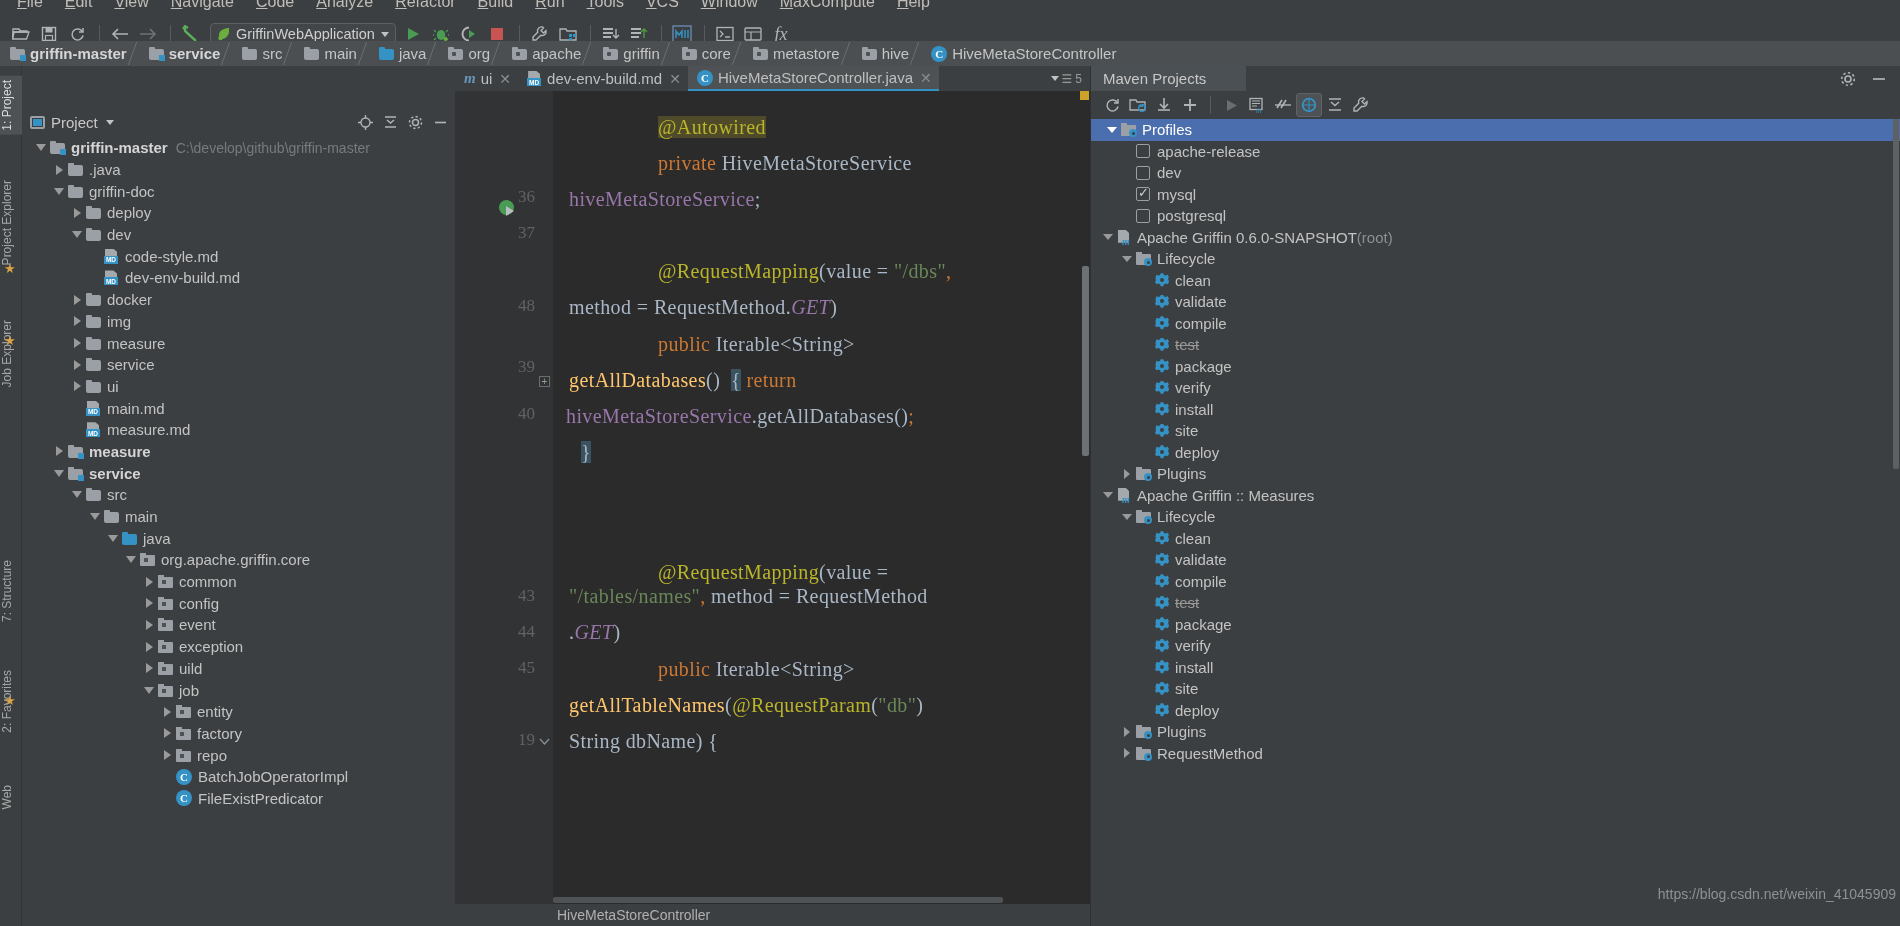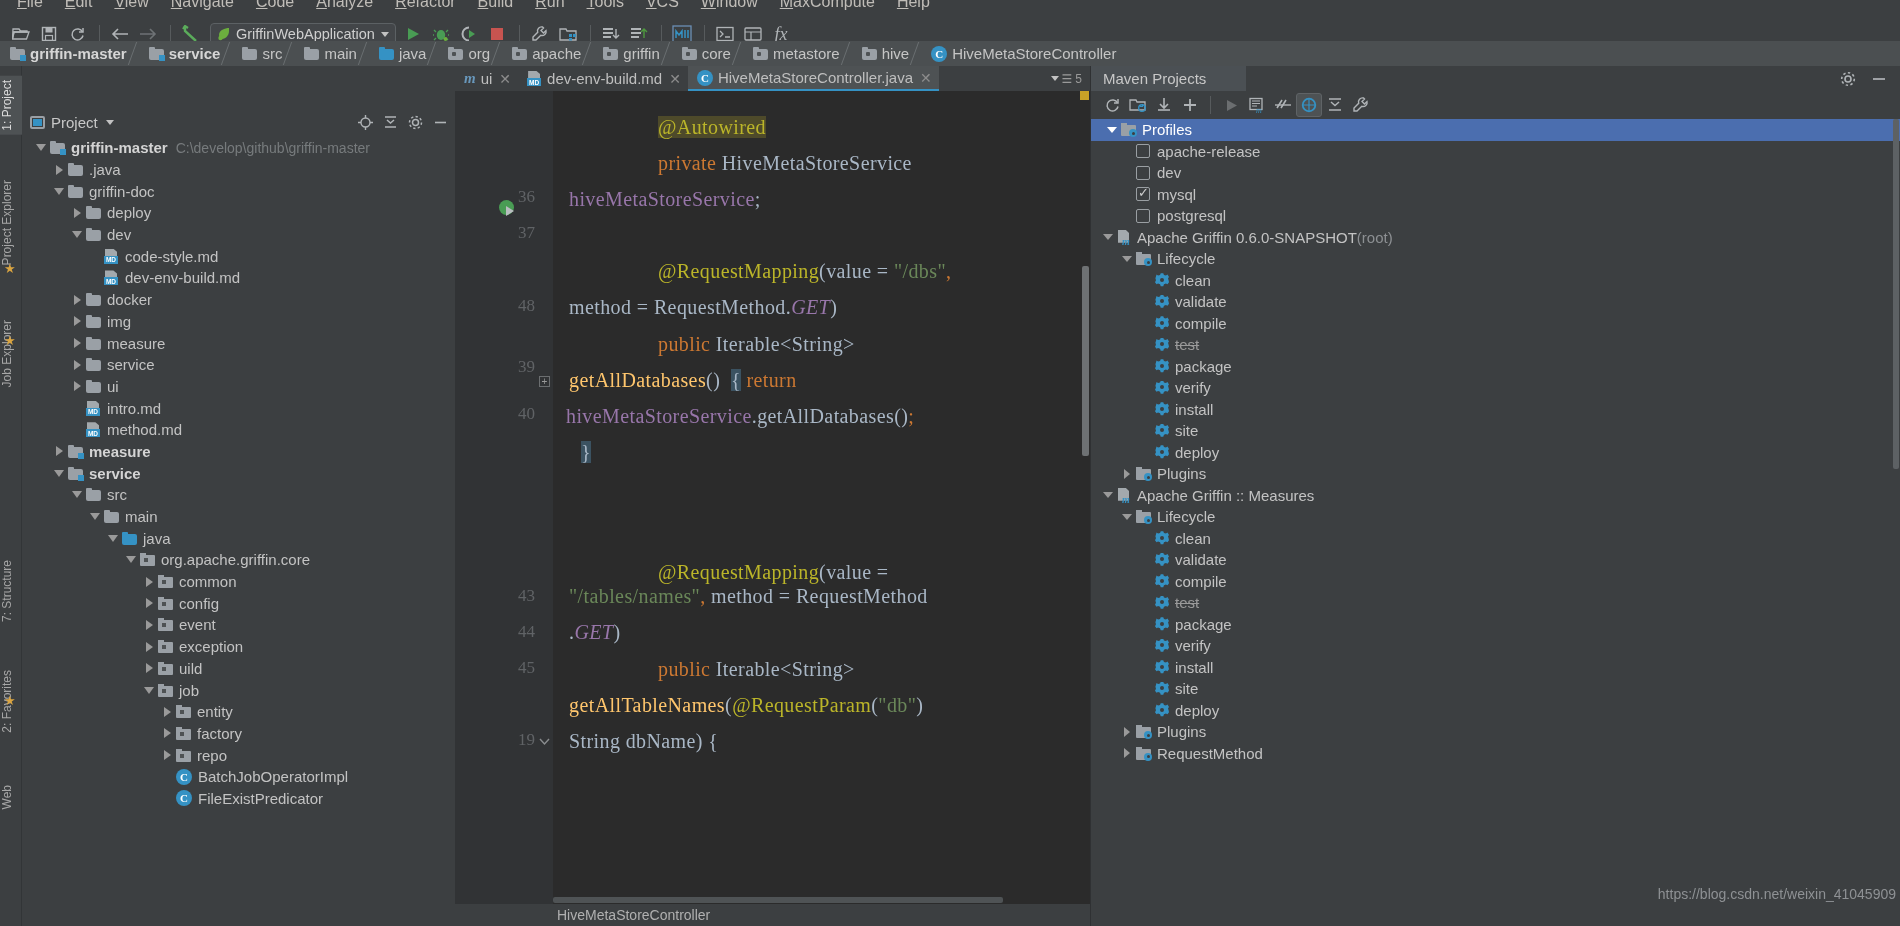--- a/index.html
+++ b/index.html
@@ -798,29 +798,29 @@
             <span class="body"></span>
           </span>
           <span class="tlabel">ui</span>
         </div>
         <div class="trow" style="padding-left: 46px;">
           <span class="twist"></span>
           <span class="ic-md">
             <span class="pg"></span>
             <span class="lbl">MD</span>
           </span>
-          <span class="tlabel">intro.md</span>
+          <span class="tlabel">main.md</span>
         </div>
         <div class="trow" style="padding-left: 46px;">
           <span class="twist"></span>
           <span class="ic-md">
             <span class="pg"></span>
             <span class="lbl">MD</span>
           </span>
-          <span class="tlabel">method.md</span>
+          <span class="tlabel">measure.md</span>
         </div>
         <div class="trow bold" style="padding-left: 28px;">
           <span class="twist">
             <span class="ar-r"></span>
           </span>
           <span class="ic-folder">
             <span class="tab"></span>
             <span class="body"></span>
             <span class="badge"></span>
           </span>

